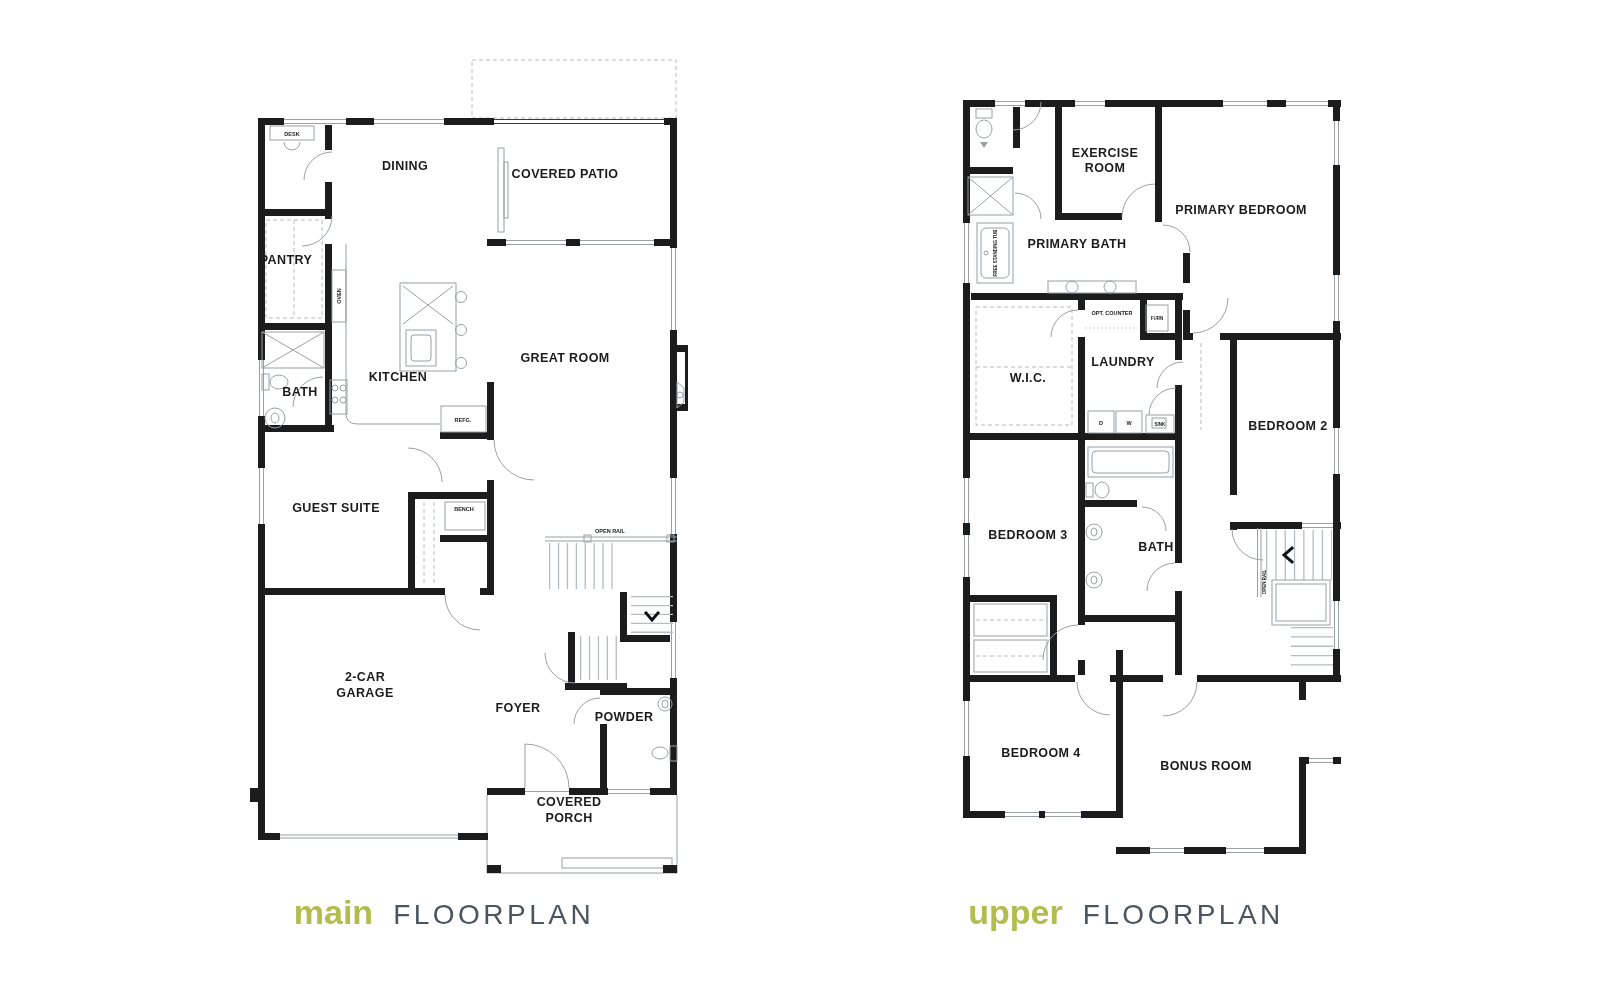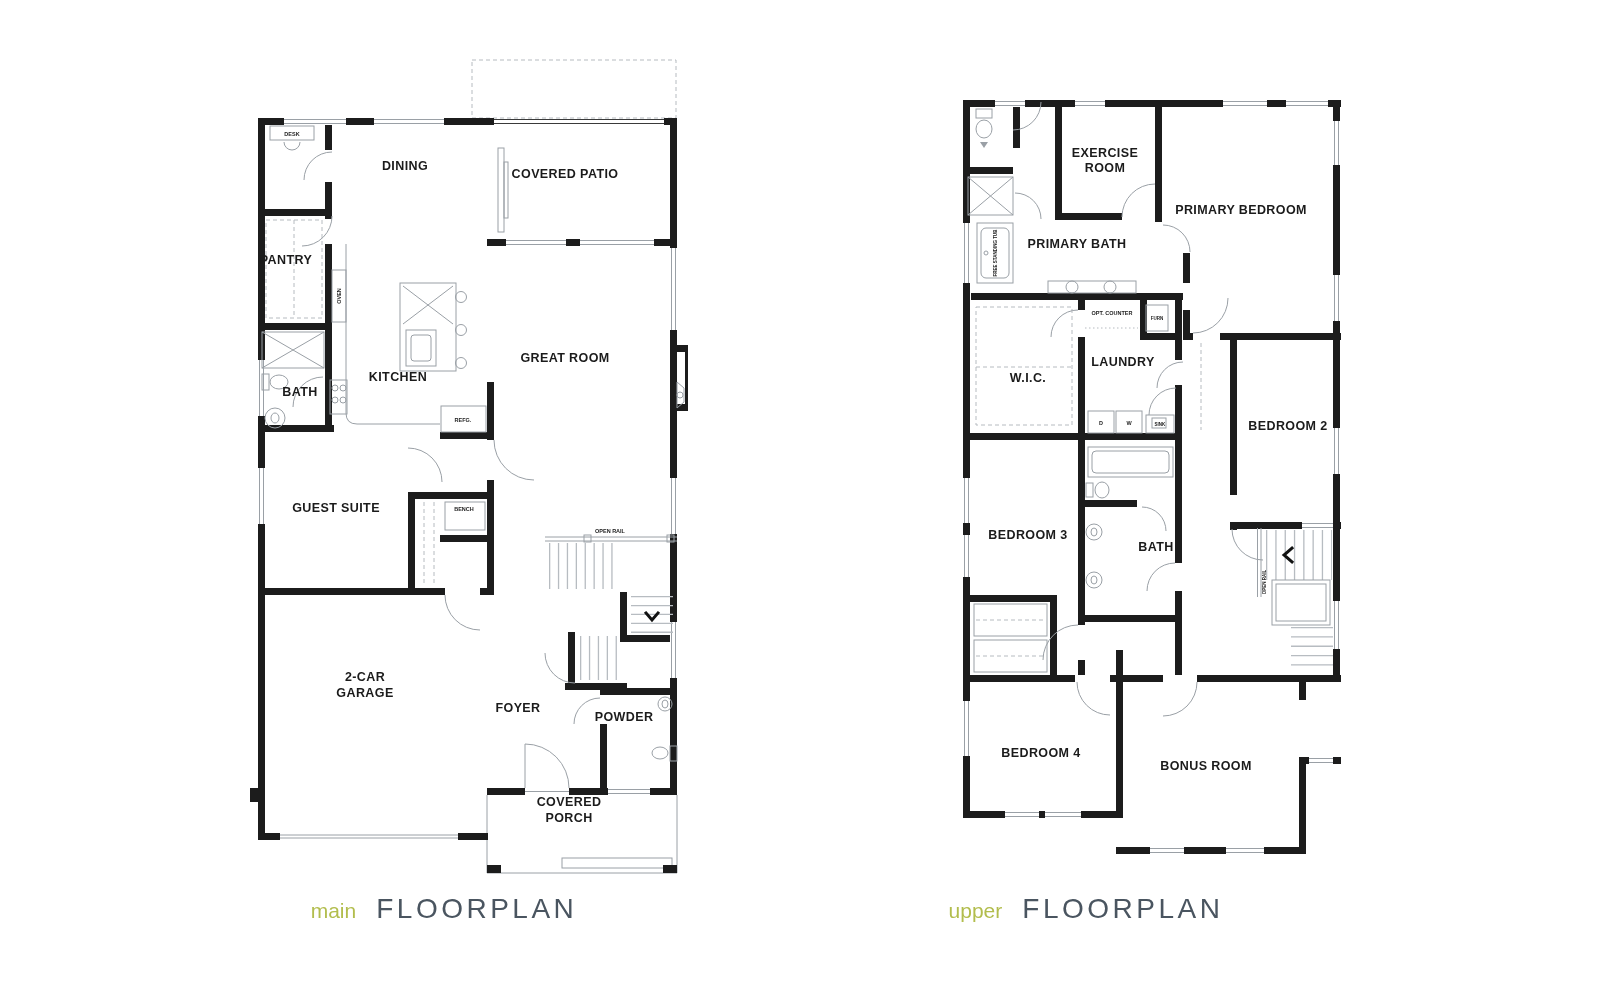--- a/index.html
+++ b/index.html
@@ -24,21 +24,21 @@
   .tread{stroke:#b7bcc1;fill:none;}
   .arrow{stroke:#111;stroke-width:3;fill:none;stroke-linecap:square;}
   .lbl{font-family:"Liberation Sans",sans-serif;font-weight:700;font-size:12.5px;
        fill:#1b1b1b;letter-spacing:.4px;text-anchor:middle;}
   .xs{font-family:"Liberation Sans",sans-serif;font-weight:700;font-size:5.5px;
       fill:#1b1b1b;text-anchor:middle;}
   .xxs{font-family:"Liberation Sans",sans-serif;font-weight:700;font-size:4.5px;
       fill:#1b1b1b;text-anchor:middle;}
   
   .plan-title{position:absolute;top:893px;width:400px;text-align:center;white-space:nowrap;}
-  .plan-title .accent{color:var(--accent-green);font-weight:400;font-size:21px;letter-spacing:0;}
+  .plan-title .accent{color:var(--accent-green);font-weight:700;font-size:34px;letter-spacing:0;}
   .plan-title .rest{color:var(--title-gray);font-weight:400;font-size:28px;letter-spacing:3.5px;margin-left:20px;}
 </style>
 </head>
 <body>
 
 <div class="page">
 
   <svg class="plan-svg" style="left:240px;top:30px" width="460" height="845" viewBox="0 0 460 845">
 
     <g>
@@ -401,17 +401,17 @@
       <text class="lbl" x="236" y="466">BATH</text>
       <text class="xxs" x="344" y="499" transform="rotate(-90 344 497)">OPEN RAIL</text>
       <text class="lbl" x="121" y="672">BEDROOM 4</text>
       <text class="lbl" x="286" y="685">BONUS ROOM</text>
     </g>
   </svg>
 
   <div class="plan-title" style="left:244px">
     <span class="accent">main</span><span class="rest">FLOORPLAN</span>
   </div>
-  <div class="plan-title" style="left:886px">
+  <div class="plan-title" style="left:926px">
     <span class="accent">upper</span><span class="rest">FLOORPLAN</span>
   </div>
 
 </div>
 
 </body></html>

